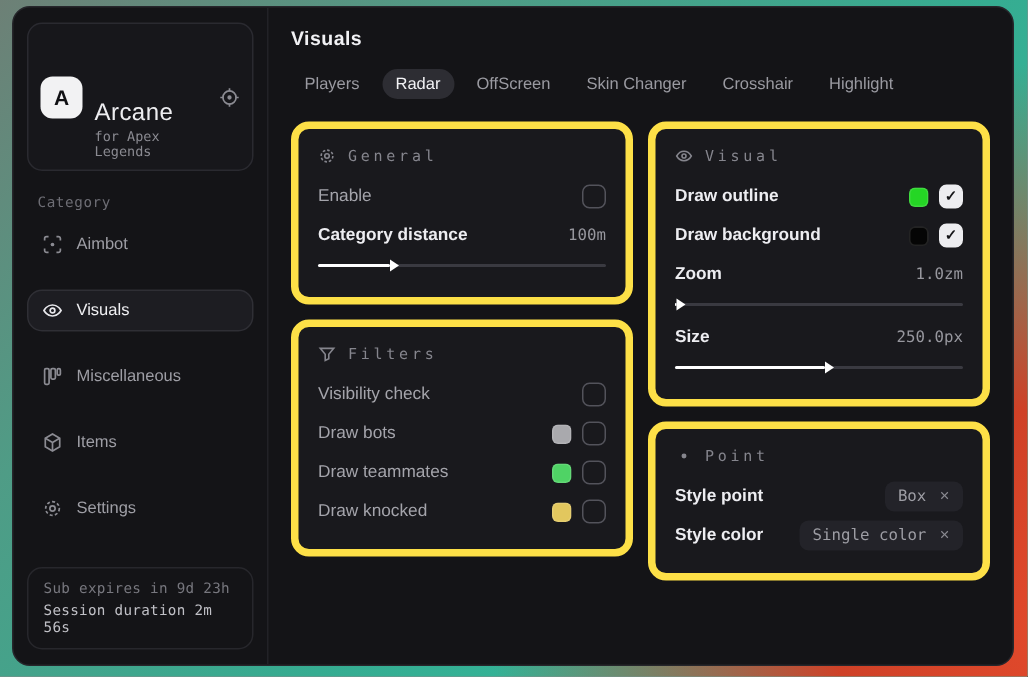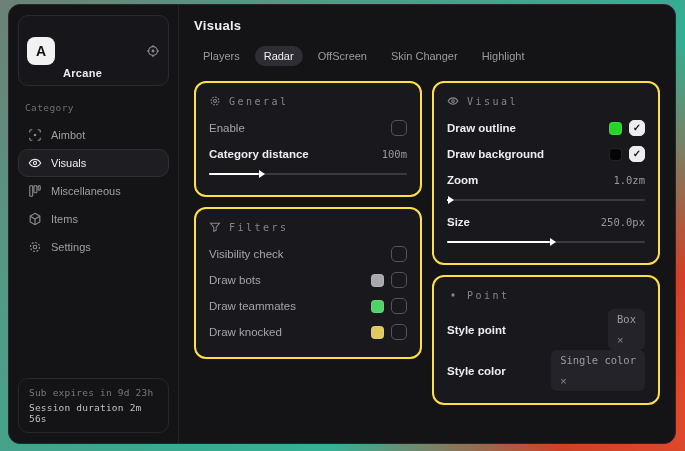--- a/index.html
+++ b/index.html
@@ -14,68 +14,69 @@
   .window {
     position:absolute; left:8px; top:4px; right:9px; bottom:7px;
     background:#141417; border:1px solid #26262b; border-radius:12px;
     display:flex; overflow:hidden; color:#e8e8ec;
   }
   
   .sidebar { width:170px; flex:0 0 170px; border-right:1px solid #222227; display:flex; flex-direction:column; padding:10px 9px; }
   .brand-card { border:1px solid #2a2a30; border-radius:10px; padding:6px 8px; display:flex; align-items:center; gap:8px; background:#17171b; }
   .brand-logo { width:28px; height:28px; border-radius:8px; background:#f2f2f3; color:#101013; display:flex; align-items:center; justify-content:center; font-weight:bold; font-size:14px; }
   .brand-text { flex:1; min-width:0; }
-  .brand-title { font-size:11px; font-weight:bold; color:#ededf0; letter-spacing:.3px;margin-top:45px; }
+  .brand-title { font-size:16px; font-weight:normal; color:#ededf0; letter-spacing:.3px;margin-top:45px; }
   .brand-sub { font-size:9px; color:#8b8b92; margin-top:2px; font-family:"DejaVu Sans Mono", monospace; }
   .icon { display:inline-flex; align-items:center; justify-content:center; color:#8b8b92; }
   .icon svg { display:block; }
   .category { font-size:9.5px; color:#6d6d74; margin:16px 7px 8px; letter-spacing:.4px; font-family:"DejaVu Sans Mono", monospace; }
-  .nav { display:flex; flex-direction:column; gap:0; }
+  .nav { display:flex; flex-direction:column; gap:16px; }
   .nav-item { display:flex; align-items:center; gap:9px; padding:6px 9px; border:1px solid transparent; border-radius:10px; font-size:11px; color:#9e9ea5; cursor:pointer; min-height:26px; }
   .nav-item.selected { background:#1d1d22; border-color:#2f2f35; color:#f0f0f3; }
   .sidebar-spacer { flex:1; }
   .session-card { border:1px solid #27272c; border-radius:10px; padding:8px 10px; font-family:"DejaVu Sans Mono", monospace; }
   .session-line1 { font-size:9.5px; color:#77777e; letter-spacing:.2px; }
   .session-line2 { font-size:9.5px; color:#c0c0c6; margin-top:4px; letter-spacing:.2px; }
   
   .main { flex:1; padding:13px 15px 12px; display:flex; flex-direction:column; overflow:hidden; }
   .main-title { font-size:13px; font-weight:bold; color:#f1f1f4; letter-spacing:.3px; }
   .tabs { display:flex; gap:6px; margin-top:13px; }
   .tab { font-size:11px; color:#9a9aa1; padding:4px 9px; border-radius:14px; cursor:pointer; white-space:nowrap; }
   .tab.selected { background:#2d2d33; color:#f2f2f5; }
   .content { display:grid; grid-template-columns:1fr 1fr; gap:10px; align-items:start; margin-top:15px; }
   .col { display:flex; flex-direction:column; gap:10px; }
-  .card { background:#19191d; border:2px solid #fde047; border-radius:12px; padding:10px 13px 12px; }
+  .card { background:#19191d; border:5px solid #fde047; border-radius:12px; padding:10px 13px 12px; }
   .card-head { display:flex; align-items:center; gap:8px; color:#85858d; font-family:"DejaVu Sans Mono", monospace; font-size:10px; letter-spacing:2.5px; margin:2px 0 8px; }
   .row { display:flex; align-items:center; justify-content:space-between; min-height:26px; gap:8px; }
   .lbl { font-size:11.5px; color:#a4a4ab; }
   .lbl.strong { color:#ededf1; font-weight:bold; }
   .val { font-size:10.5px; color:#97979e; font-family:"DejaVu Sans Mono", monospace; }
   .ctrl { display:flex; align-items:center; gap:7px; }
   .checkbox { width:16px; height:16px; border-radius:5px; border:1.5px solid #53535b; background:transparent; cursor:pointer; position:relative; flex:0 0 auto; }
   .checkbox.checked { background:#ededf0; border-color:#ededf0; }
   .checkbox.checked::after { content:"\2713"; position:absolute; left:50%; top:50%; transform:translate(-50%,-52%); color:#141417; font-size:10px; font-weight:bold; }
   .swatch { width:13px; height:13px; border-radius:4px; border:1px solid rgba(255,255,255,.12); cursor:pointer; flex:0 0 auto; }
   .slider { position:relative; height:10px; margin:2px 0 4px; cursor:pointer; }
   .slider .track { position:absolute; left:0; right:0; top:4px; height:2px; background:#3a3a41; border-radius:1px; }
   .slider .fill { position:absolute; left:0; top:4px; height:2px; background:#ffffff; border-radius:1px; }
   .slider .thumb { position:absolute; right:-6px; top:-3px; width:0; height:0; border-left:6px solid #fff; border-top:4px solid transparent; border-bottom:4px solid transparent; }
-  .tag { display:inline-flex; align-items:flex-start; gap:9px; background:#232329; border-radius:6px; padding:4px 9px; font-size:10.5px; color:#9d9da4; font-family:"DejaVu Sans Mono", monospace; cursor:pointer;flex-direction:column; }
+  .tag { display:inline-flex; align-items:flex-start; gap:9px; background:#232329; border-radius:6px; padding:4px 9px; font-size:10.5px; color:#9d9da4; font-family:"DejaVu Sans Mono", monospace; cursor:pointer; }
   .tag .x { color:#8b8b92; font-size:11px; font-family:"Liberation Sans", sans-serif; }
 </style>
 </head>
 <body>
 
 <div class="window">
 
   <div class="sidebar">
     <div class="brand-card">
       <div class="brand-logo">A</div>
       <div class="brand-text">
         <div class="brand-title">Arcane</div>
+        <div class="brand-sub">for Apex Legends</div>
       </div>
       <span class="icon">
         <svg width="14" height="14" viewBox="0 0 16 16" fill="none" stroke="#8b8b92" stroke-width="1.3">
           <circle cx="8" cy="8" r="5"></circle>
             <path d="M8 1v2.5M8 12.5V15M1 8h2.5M12.5 8H15"></path>
             <circle cx="8" cy="8" r="1" fill="#8b8b92"></circle>
         </svg>
       </span>
     </div>
 
@@ -139,20 +140,21 @@
   </div>
 
   <div class="main">
     <div class="main-title">Visuals</div>
 
     <div class="tabs">
       <div class="tab">Players</div>
       <div class="tab selected">Radar</div>
       <div class="tab">OffScreen</div>
       <div class="tab">Skin Changer</div>
+      <div class="tab">Crosshair</div>
       <div class="tab">Highlight</div>
     </div>
 
     <div class="content">
 
       <div class="col">
 
         <div class="card">
           <div class="card-head">
             <span class="icon">

